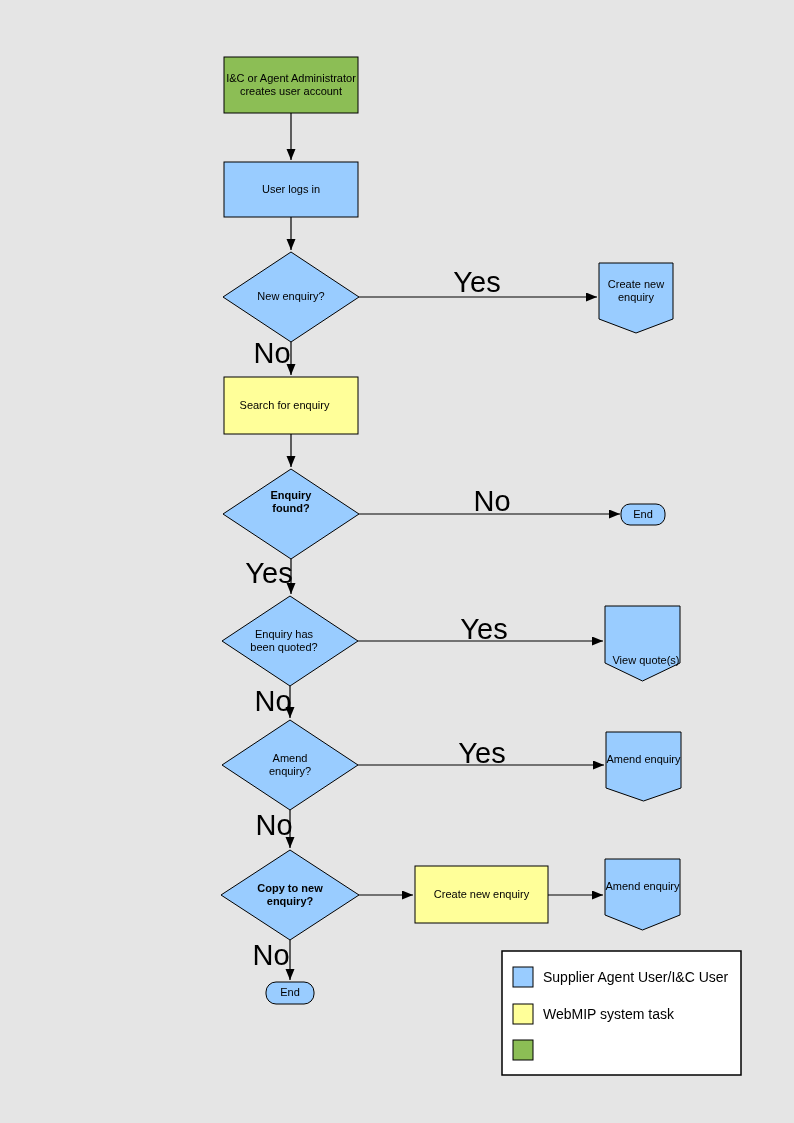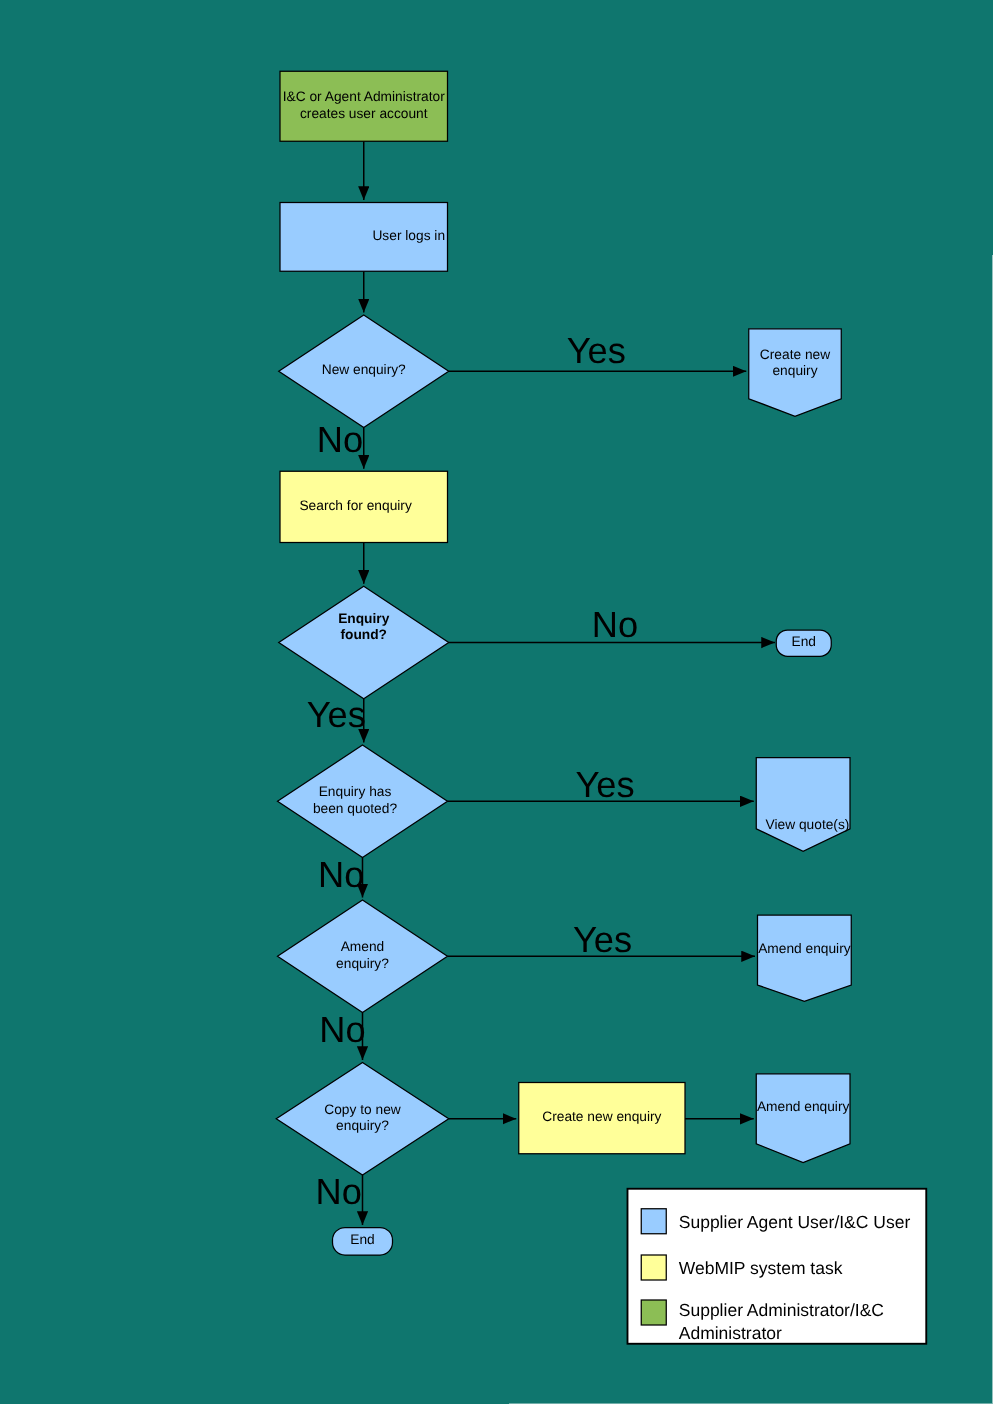--- a/index.html
+++ b/index.html
@@ -1,17 +1,17 @@
 <!DOCTYPE html>
 <html><head>
 <meta charset="utf-8">
 <style>
   html,body { margin:0; padding:0; background:#ffffff; }
   .page {
-    position:relative; width:794px; height:1123px; background:#0f766e;
+    position:relative; width:794px; height:1123px; background:#e5e5e5;
     font-family:"Liberation Sans", sans-serif; color:#000; overflow:hidden;
   }
   svg.layer { position:absolute; left:0; top:0; }
   .lbl {
     position:absolute; display:flex; align-items:center; justify-content:center;
     text-align:center; font-size:11px; line-height:1.2; color:#000;
   }
   .lbl.nowrap { white-space:nowrap; }
   .lbl.left { justify-content:flex-start; text-align:left; }
   .lbl.top { align-items:flex-start; }
@@ -68,42 +68,41 @@
       <rect x="266" y="982" width="48" height="22" rx="10" ry="10" fill="#99CCFF"></rect>
     </g>
 
     <rect x="502" y="951" width="239" height="124" fill="#ffffff" stroke="#000" stroke-width="1.5"></rect>
     <rect x="513" y="967" width="20" height="20" stroke="#000" stroke-width="1" fill="#99CCFF"></rect>
     <rect x="513" y="1004" width="20" height="20" stroke="#000" stroke-width="1" fill="#FFFF99"></rect>
     <rect x="513" y="1040" width="20" height="20" stroke="#000" stroke-width="1" fill="#8CBE55"></rect>
   </svg>
 
   <div class="lbl" style="left:221px; top:57px; width:140px; height:56px;">I&amp;C or Agent Administrator creates user account</div>
-  <div class="lbl" style="left:224px; top:162px; width:134px; height:55px;padding-left:36px;">User logs in</div>
+  <div class="lbl" style="left:224px; top:162px; width:134px; height:55px;">User logs in</div>
   <div class="lbl nowrap" style="left:231px; top:275px; width:120px; height:44px;">New enquiry?</div>
   <div class="lbl" style="left:599px; top:263px; width:74px; height:56px;">Create new enquiry</div>
   <div class="lbl nowrap" style="left:224px; top:377px; width:121px; height:57px;">Search for enquiry</div>
   <div class="lbl" style="left:261px; top:480px; width:60px; height:44px;font-weight:bold;">Enquiry found?</div>
   <div class="lbl nowrap" style="left:621px; top:504px; width:44px; height:21px;">End</div>
   <div class="lbl" style="left:249px; top:619px; width:70px; height:44px;">Enquiry has been quoted?</div>
   <div class="lbl nowrap" style="left:605px; top:632px; width:82px; height:57px;">View quote(s)</div>
   <div class="lbl" style="left:260px; top:743px; width:60px; height:44px;">Amend enquiry?</div>
   <div class="lbl nowrap" style="left:606px; top:732px; width:75px; height:56px;">Amend enquiry</div>
-  <div class="lbl" style="left:255px; top:873px; width:70px; height:44px;">Copy to new enquiry?</div>
+  <div class="lbl" style="left:255px; top:873px; width:70px; height:44px;font-weight:bold;">Copy to new enquiry?</div>
   <div class="lbl nowrap" style="left:415px; top:866px; width:133px; height:57px;">Create new enquiry</div>
   <div class="lbl nowrap" style="left:605px; top:859px; width:75px; height:56px;">Amend enquiry</div>
   <div class="lbl nowrap" style="left:266px; top:982px; width:48px; height:22px;">End</div>
 
   <div class="edge-lbl" style="left:477px; top:282px;">Yes</div>
   <div class="edge-lbl" style="left:272px; top:353px;">No</div>
   <div class="edge-lbl" style="left:492px; top:501px;">No</div>
   <div class="edge-lbl" style="left:269px; top:573px;">Yes</div>
   <div class="edge-lbl" style="left:484px; top:629px;">Yes</div>
   <div class="edge-lbl" style="left:273px; top:701px;">No</div>
   <div class="edge-lbl" style="left:482px; top:753px;">Yes</div>
   <div class="edge-lbl" style="left:274px; top:825px;">No</div>
   <div class="edge-lbl" style="left:271px; top:955px;">No</div>
 
   <div class="lbl legend-lbl left nowrap" style="left:543px; top:967px; width:192px; height:20px;">Supplier Agent User/I&amp;C User</div>
   <div class="lbl legend-lbl left nowrap" style="left:543px; top:1004px; width:192px; height:20px;">WebMIP system task</div>
-  <div class="lbl legend-lbl left top" style="left:543px; top:1040px; width:190px; height:36px; line-height:1.25;">Supplier Administrator/I&amp;C Administrator</div>
 
 </div>
 
 </body></html>

